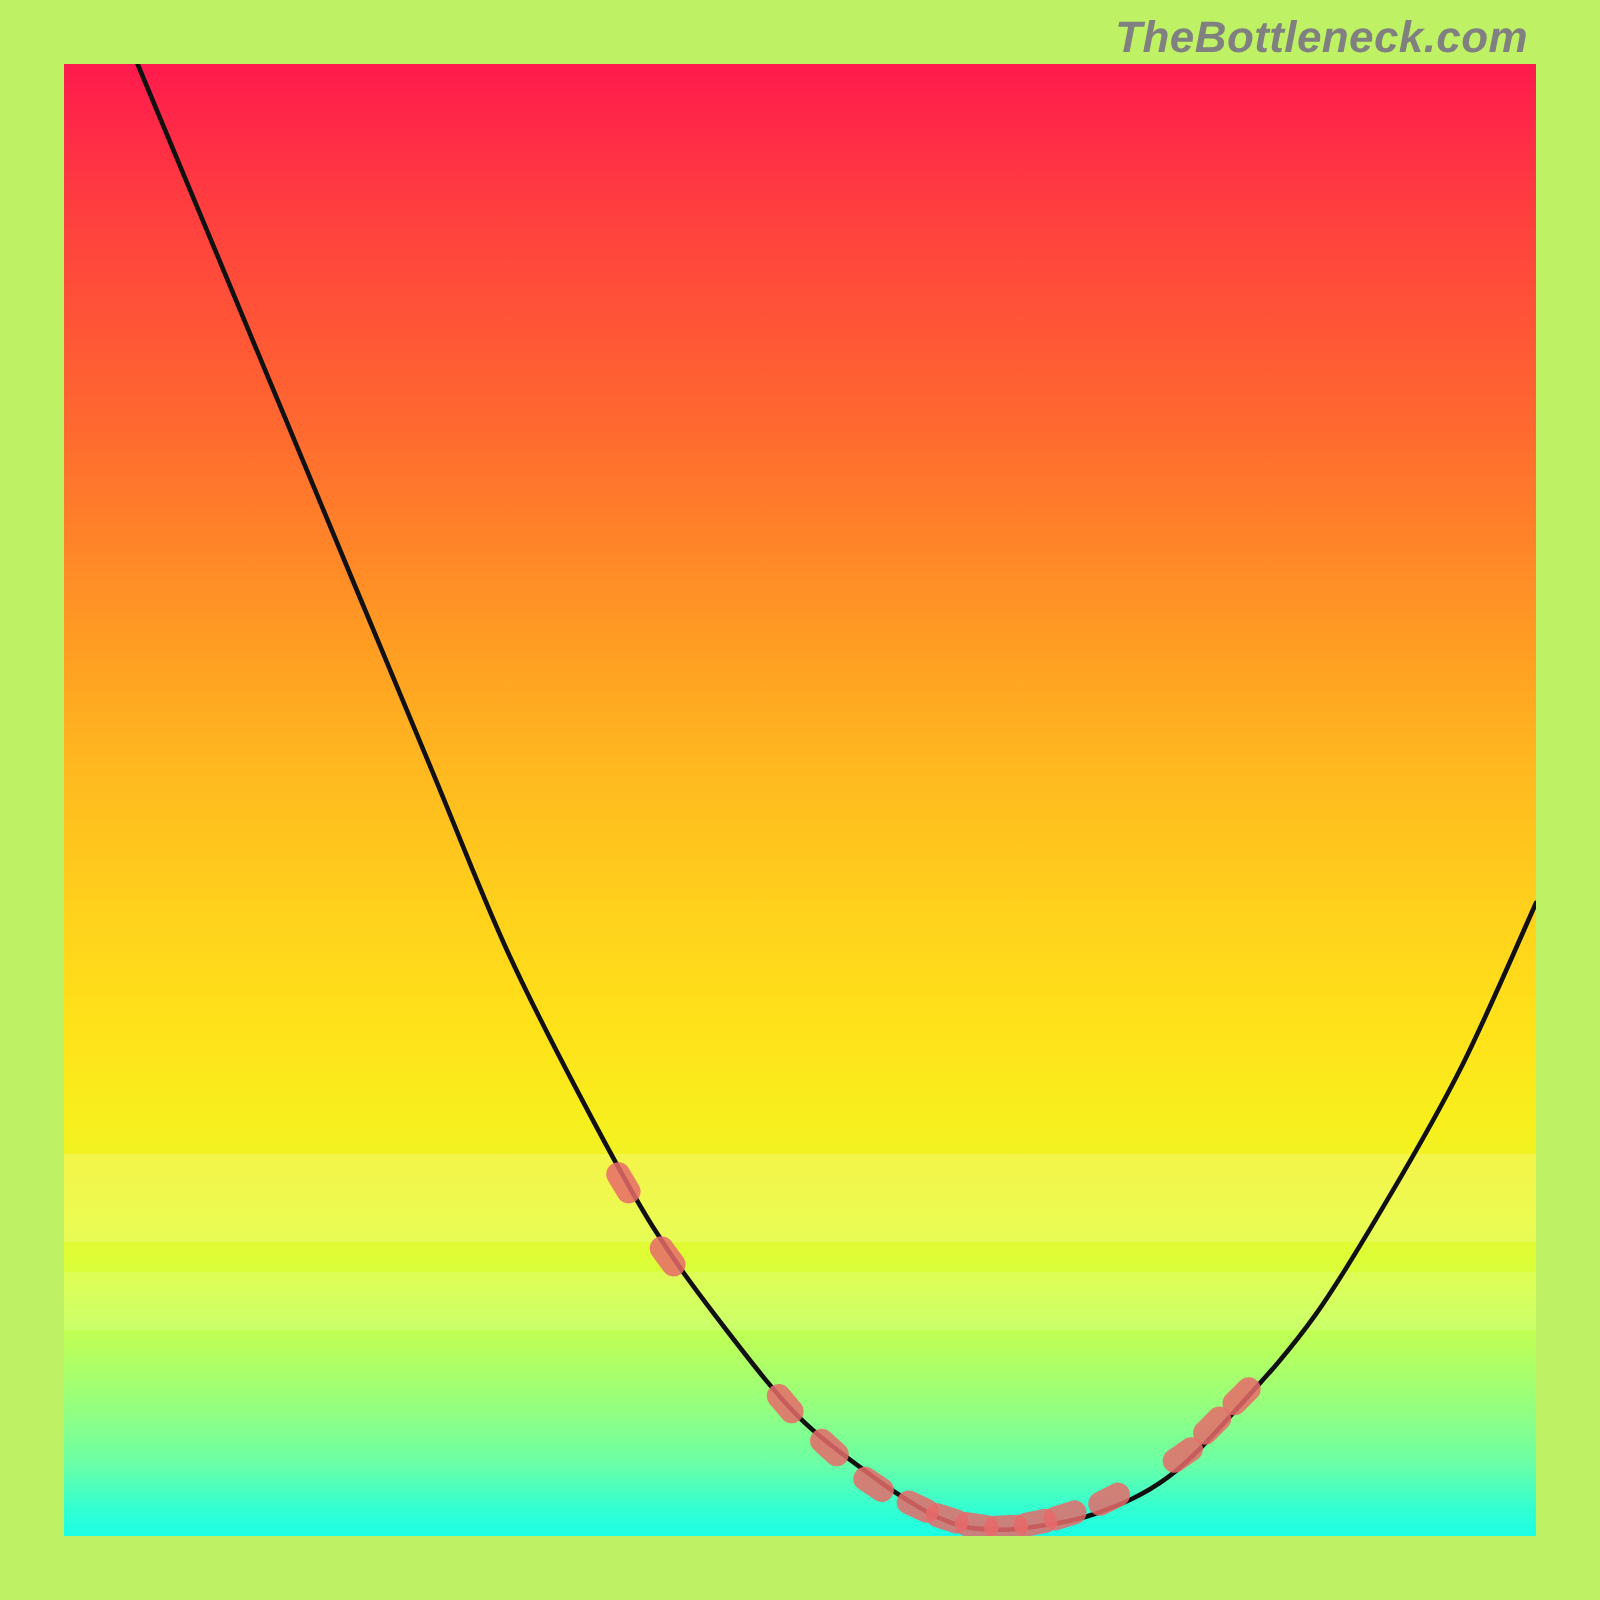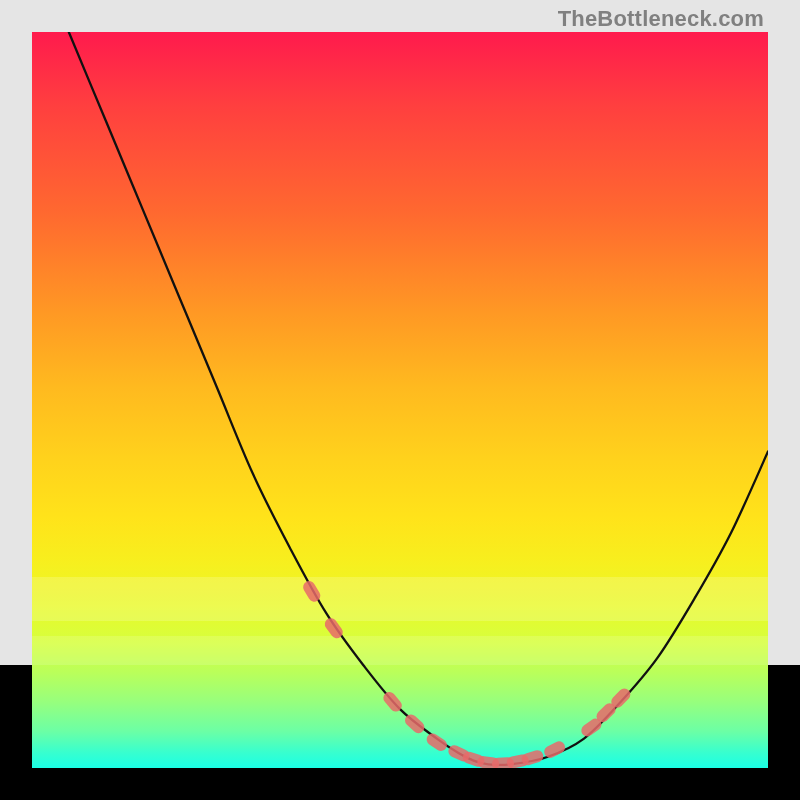--- a/index.html
+++ b/index.html
@@ -9,22 +9,23 @@
     height: 800px;
     background: #000;
     overflow: hidden;
     font-family: Arial, Helvetica, sans-serif;
   }
   .frame {
     position: absolute;
     top: 0;
     left: 0;
     width: 800px;
-    height: 665px;
-    background: #e5e5e5;
+    height: 800px;
+    background: #bef264;
+    font-style: italic;
   }
   .plot {
     position: absolute;
     top: 32px;
     left: 32px;
     width: 736px;
     height: 736px;
     background: linear-gradient(to bottom,
       #ff1a4d 0%,
       #ff3f3f 10%,

